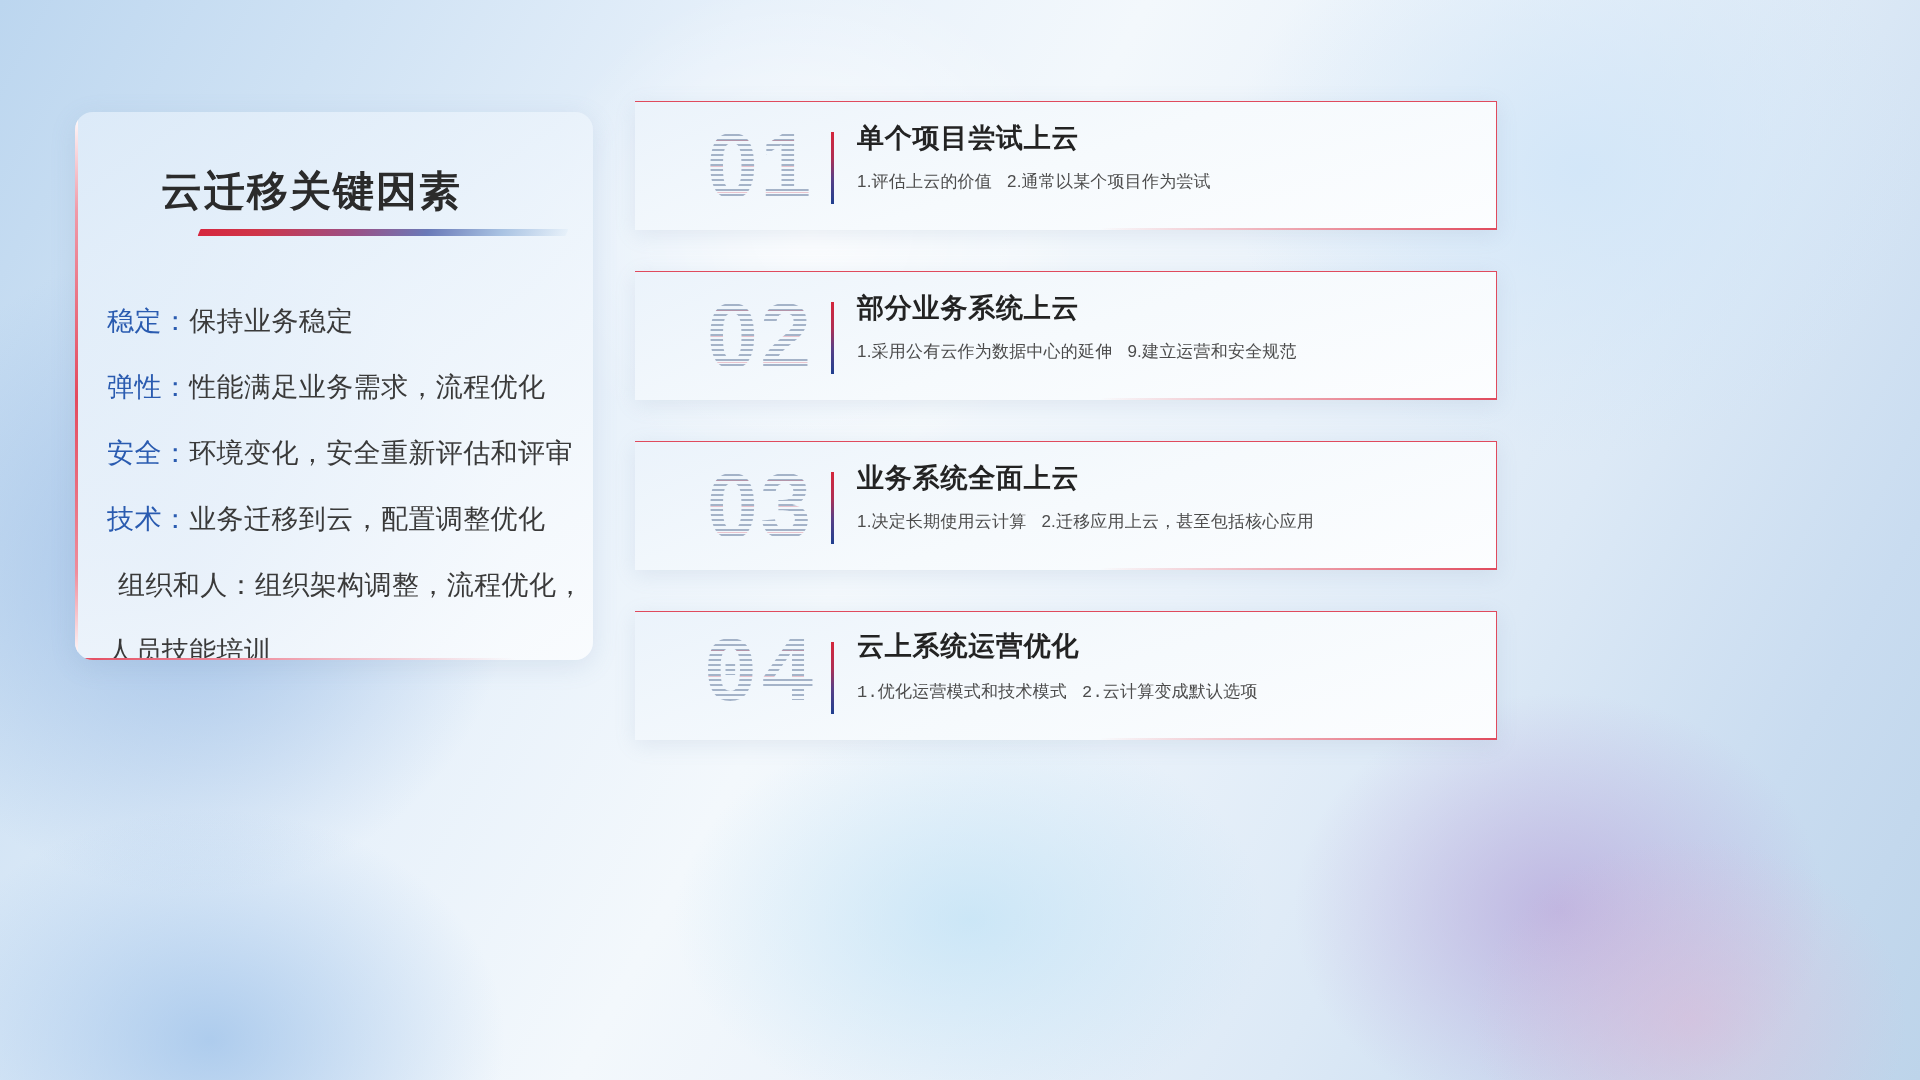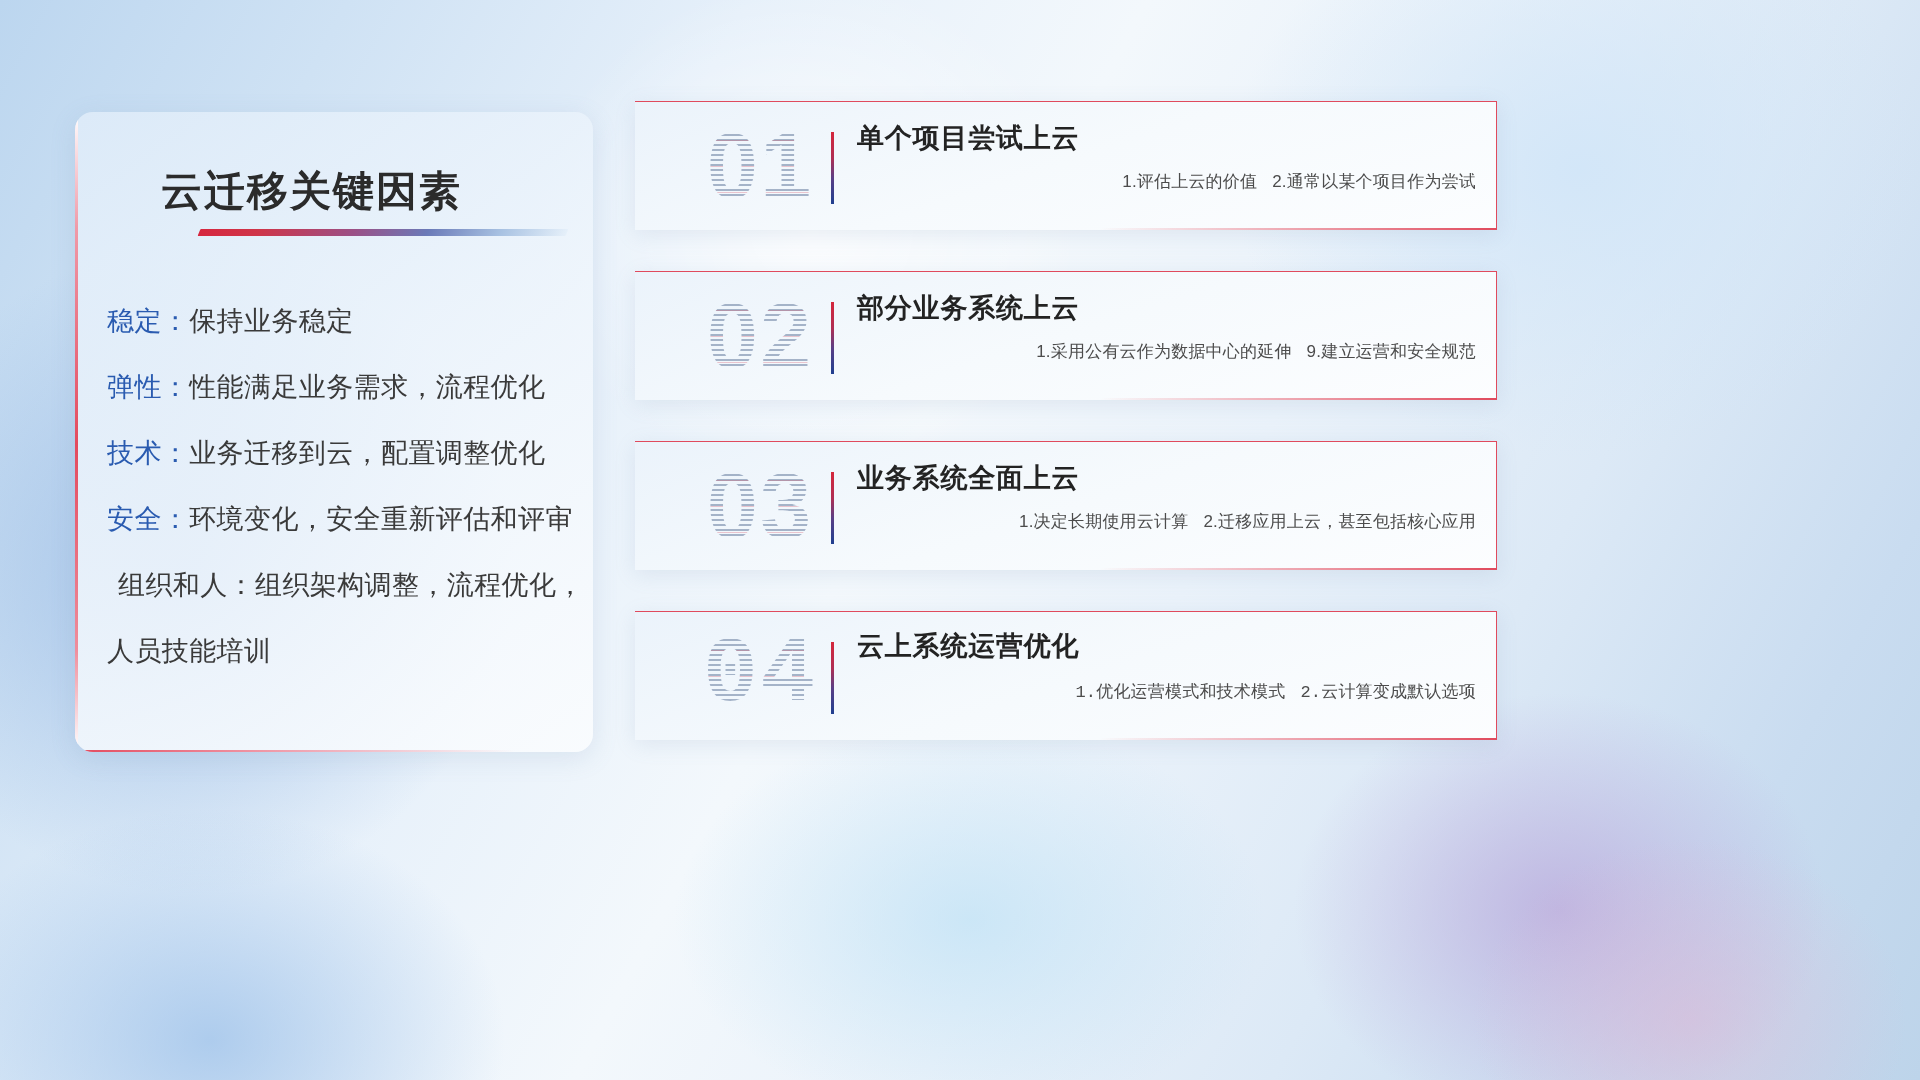--- a/index.html
+++ b/index.html
@@ -51,21 +51,21 @@
   #bg-glow-white{
     position:absolute; left:430px; top:-120px; width:760px; height:700px;
     background:radial-gradient(closest-side, rgba(255,255,255,0.80), rgba(255,255,255,0) 72%);
   }
 
   
   #stage{ position:absolute; inset:0; }
 
   
   #left-panel{
-    position:absolute; left:75px; top:112px; width:518px; height:640px;
+    position:absolute; left:75px; top:112px; width:518px; height:548px;
     border-radius:18px;
     background:linear-gradient(150deg, rgba(223,236,249,0.88) 0%, rgba(238,245,252,0.86) 45%, rgba(250,252,254,0.92) 100%);
     box-shadow:0 6px 26px rgba(110,140,180,0.16);
     overflow:hidden;
   }
   #left-panel::before{
     content:""; position:absolute; left:0; top:0; bottom:0; width:2.5px;
     background:linear-gradient(180deg,#ffffff 0%, #f09aa8 18%, #e34a5e 52%, #ef8d9c 84%, #ffffff 100%);
   }
   #left-panel::after{
@@ -145,21 +145,21 @@
     position:absolute; left:196px; top:30px; width:2.6px; height:72px;
     background:linear-gradient(180deg,#d5263c 0%, #b02e52 36%, #5a3f86 64%, #1f3f8f 100%);
   }
   .step-text{ position:absolute; left:222px; top:20px; right:20px; }
   .step-title{
     font-size:27px; font-weight:700; color:#232323;
     letter-spacing:0.8px; line-height:1.25; white-space:nowrap;
   }
   .step-desc{
     margin-top:14px; font-size:17px; color:#4c4c4c;
-    letter-spacing:0.2px; white-space:nowrap;text-align:right;
+    letter-spacing:0.2px; white-space:nowrap;
   }
   .desc-gap{ display:inline-block; width:15px; }
 </style>
 </head>
 <body>
 
 <div id="bg-base"></div>
 <div id="bg-glow-left"></div>
 <div id="bg-glow-topright"></div>
 <div id="bg-glow-white"></div>
@@ -169,22 +169,22 @@
 <div id="bg-glow-pink"></div>
 
 <div id="stage">
 
   <section id="left-panel">
     <h1 id="panel-title">云迁移关键因素</h1>
     <div id="panel-underline"></div>
     <div id="panel-body">
         <div class="body-line"><span class="lbl-blue">稳定：</span><span>保持业务稳定</span></div>
         <div class="body-line"><span class="lbl-blue">弹性：</span><span>性能满足业务需求，流程优化</span></div>
+        <div class="body-line"><span class="lbl-blue">安全：</span><span>环境变化，安全重新评估和评审</span></div>
         <div class="body-line"><span class="lbl-blue">技术：</span><span>业务迁移到云，配置调整优化</span></div>
-        <div class="body-line"><span class="lbl-blue">安全：</span><span>环境变化，安全重新评估和评审</span></div>
         <div class="body-line"><span class="lbl-dark">组织和人：</span><span>组织架构调整，流程优化，</span></div>
         <div class="body-line"><span>人员技能培训</span></div>
       </div>
   </section>
 
   <section id="steps">
       <article class="step-card">
         <div class="step-num">01</div>
         <div class="step-num-tint">01</div>
         <div class="step-bar"></div>

